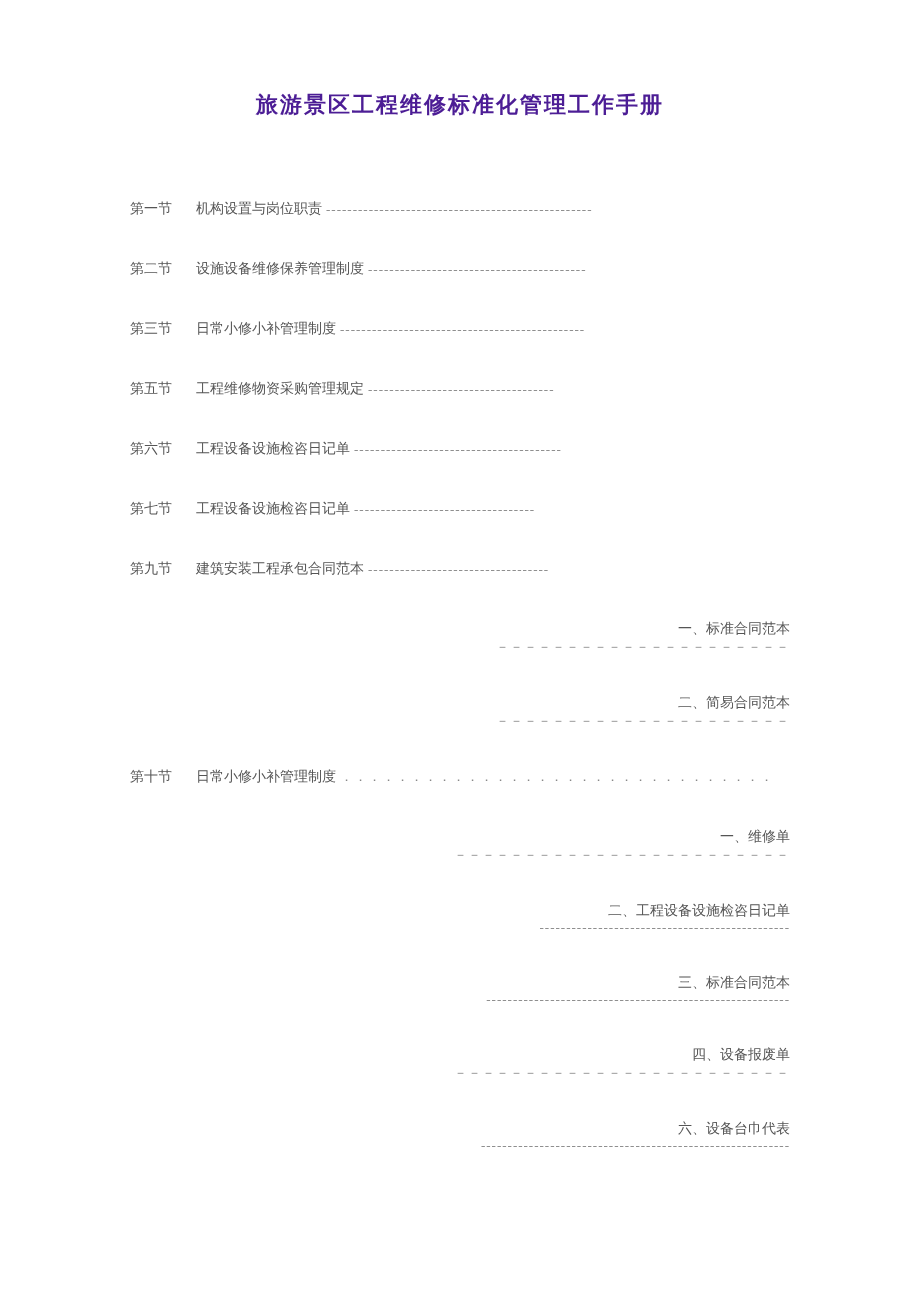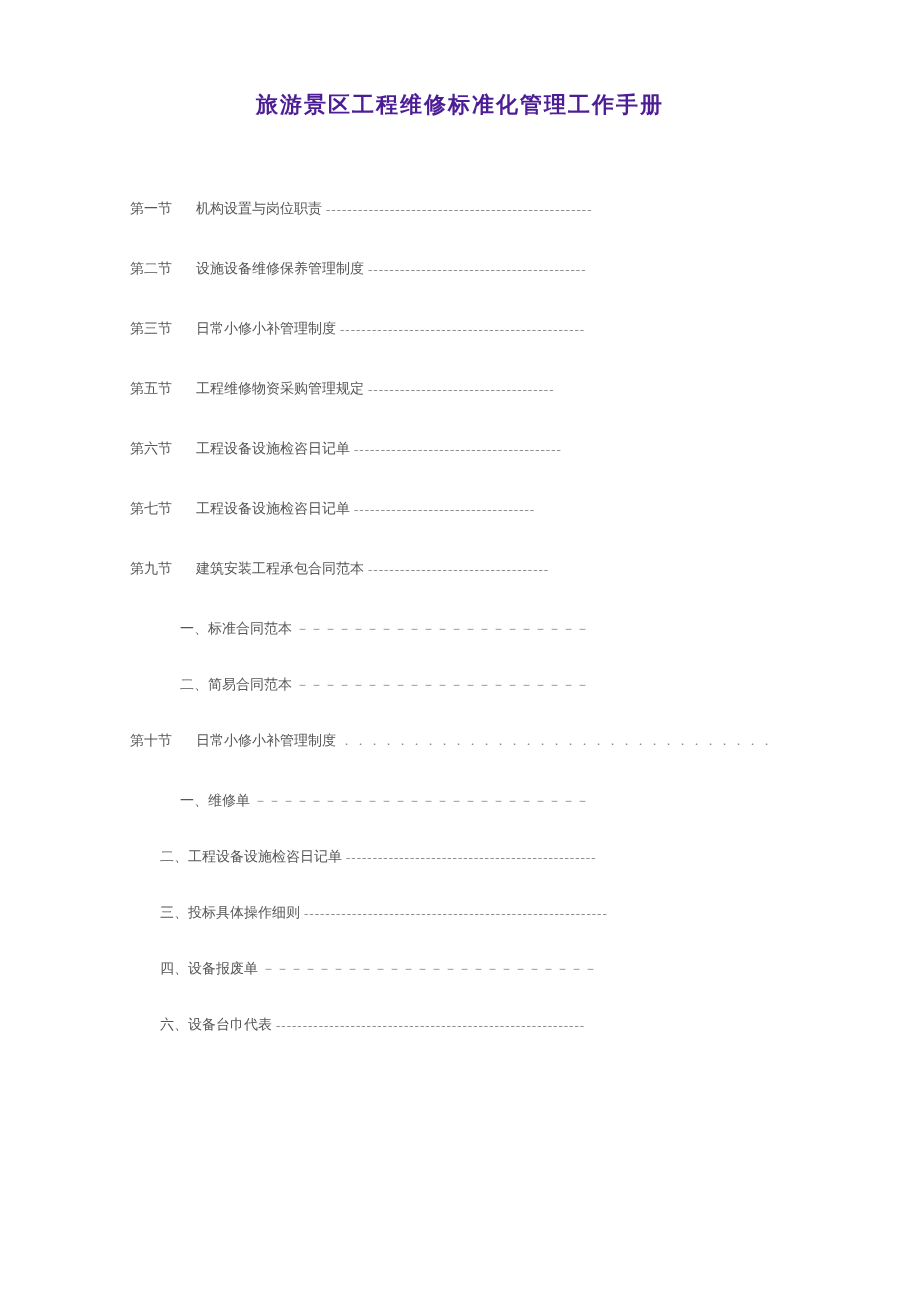--- a/index.html
+++ b/index.html
@@ -54,20 +54,21 @@
       margin-left: 4px;
     }
     .indent-1 {
       padding-left: 50px;
     }
     .indent-2 {
       padding-left: 30px;
     }
     .sub-item {
       margin-bottom: 38px;
+      flex-direction: column;
     }
   </style>
 </head>
 <body>
 
 <h1 class="title">旅游景区工程维修标准化管理工作手册</h1>
 
 <ul class="toc-list">
 
   <li class="toc-item">
@@ -142,21 +143,21 @@
     <span class="toc-text">一、维修单</span>
     <span class="toc-leader">－－－－－－－－－－－－－－－－－－－－－－－－</span>
   </li>
 
   <li class="toc-item sub-item indent-2">
     <span class="toc-text">二、工程设备设施检咨日记单</span>
     <span class="toc-leader">-----------------------------------------------</span>
   </li>
 
   <li class="toc-item sub-item indent-2">
-    <span class="toc-text">三、投标具体操作细则</span>
+    <span class="toc-text">三、标准合同范本</span>
     <span class="toc-leader">---------------------------------------------------------</span>
   </li>
 
   <li class="toc-item sub-item indent-2">
     <span class="toc-text">四、设备报废单</span>
     <span class="toc-leader">－－－－－－－－－－－－－－－－－－－－－－－－</span>
   </li>
 
 
   <li class="toc-item sub-item indent-2">

